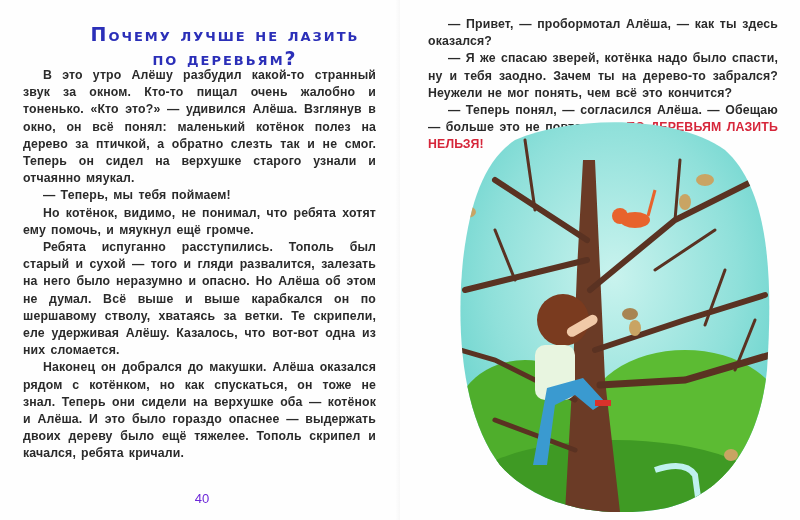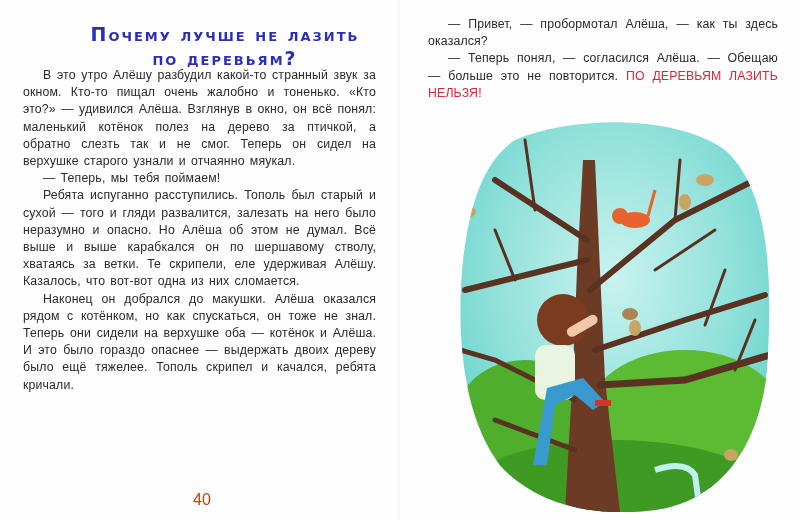--- a/index.html
+++ b/index.html
@@ -19,59 +19,61 @@
   .title {
     position: absolute; left: 60px; top: 22px; width: 330px;
     text-align: center;
     font-family: "DejaVu Sans", sans-serif;
     font-weight: bold; font-variant: small-caps;
     color: #2b2fb8; font-size: 19px; line-height: 24px; letter-spacing: 2px;
   }
   .body-text {
     position: absolute;
     font-size: 12.3px; line-height: 17.2px; color: #2a2a2a;
-    text-align: justify; letter-spacing: 0.15px; word-spacing: 1.6px;
+    text-align: justify; letter-spacing: 0.15px; word-spacing: 1.6px; font-weight: bold;
   }
   .left-text { left: 23px; top: 67px; width: 353px; }
   .right-text { left: 428px; top: 16px; width: 350px; }
   .body-text p { margin: 0; text-indent: 20px; }
   .warn { color: #d6263a; }
   .page-number {
     position: absolute; left: 187px; top: 491px; width: 30px;
-    text-align: center; color: #c2410c; font-size: 16px;
+    text-align: center; color: #6d28d9; font-size: 13px;
   }
   .illustration {
     position: absolute; left: 455px; top: 120px; width: 318px; height: 392px;
   }
   .illustration svg { width: 100%; height: 100%; display: block; }
 </style>
 </head>
 <body>
 
 <div class="page page-left">
   <h1 class="title" style="margin:0">
     <span>Почему лучше не лазить</span><br>
     <span>по деревьям?</span>
   </h1>
   <div class="body-text left-text">
     <p>В это утро Алёшу разбудил какой-то странный звук за окном. Кто-то пищал очень жалобно и тоненько. «Кто это?» — удивился Алёша. Взглянув в окно, он всё понял: маленький котёнок полез на дерево за птичкой, а обратно слезть так и не смог. Теперь он сидел на верхушке старого узнали и отчаянно мяукал.</p>
     <p>— Теперь, мы тебя поймаем!</p>
+    <p>Но котёнок, видимо, не понимал, что ребята хотят ему помочь, и мяукнул ещё громче.</p>
     <p>Ребята испуганно расступились. Тополь был старый и сухой — того и гляди развалится, залезать на него было неразумно и опасно. Но Алёша об этом не думал. Всё выше и выше карабкался он по шершавому стволу, хватаясь за ветки. Те скрипели, еле удерживая Алёшу. Казалось, что вот-вот одна из них сломается.</p>
     <p>Наконец он добрался до макушки. Алёша оказался рядом с котёнком, но как спускаться, он тоже не знал. Теперь они сидели на верхушке оба — котёнок и Алёша. И это было гораздо опаснее — выдержать двоих дереву было ещё тяжелее. Тополь скрипел и качался, ребята кричали.</p>
 
   </div>
   <div class="page-number">40</div>
 </div>
 
 <div class="gutter"></div>
 
 <div class="page page-right"></div>
 
 <div class="body-text right-text">
   <p>— Привет, — пробормотал Алёша, — как ты здесь оказался?</p>
+  <p>— Я же спасаю зверей, котёнка надо было спасти, ну и тебя заодно. Зачем ты на дерево-то забрался? Неужели не мог понять, чем всё это кончится?</p>
   <p>
     <span>— Теперь понял, — согласился Алёша. — Обещаю — больше это не повторится.</span>
     <span class="warn">ПО ДЕРЕВЬЯМ ЛАЗИТЬ НЕЛЬЗЯ!</span>
   </p>
 </div>
 
 <div class="illustration">
   <svg viewBox="0 0 318 392" xmlns="http://www.w3.org/2000/svg">
     <defs>
       <clipPath id="blob">

